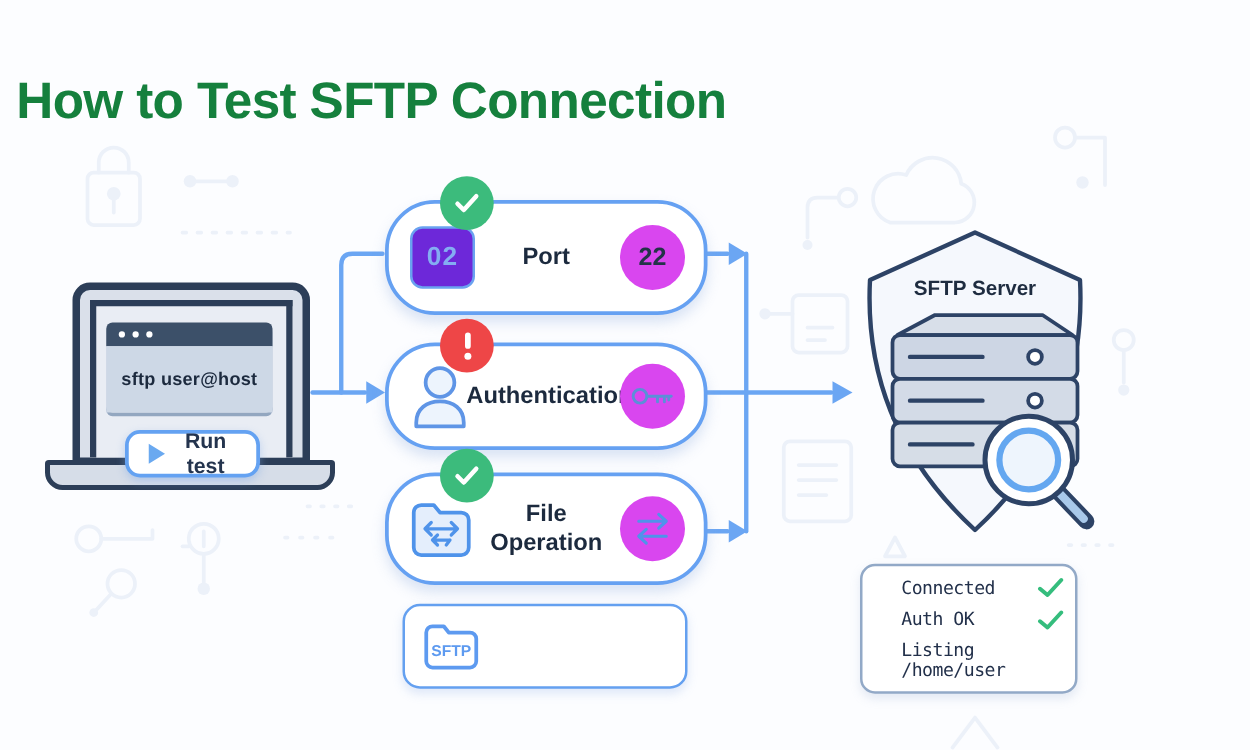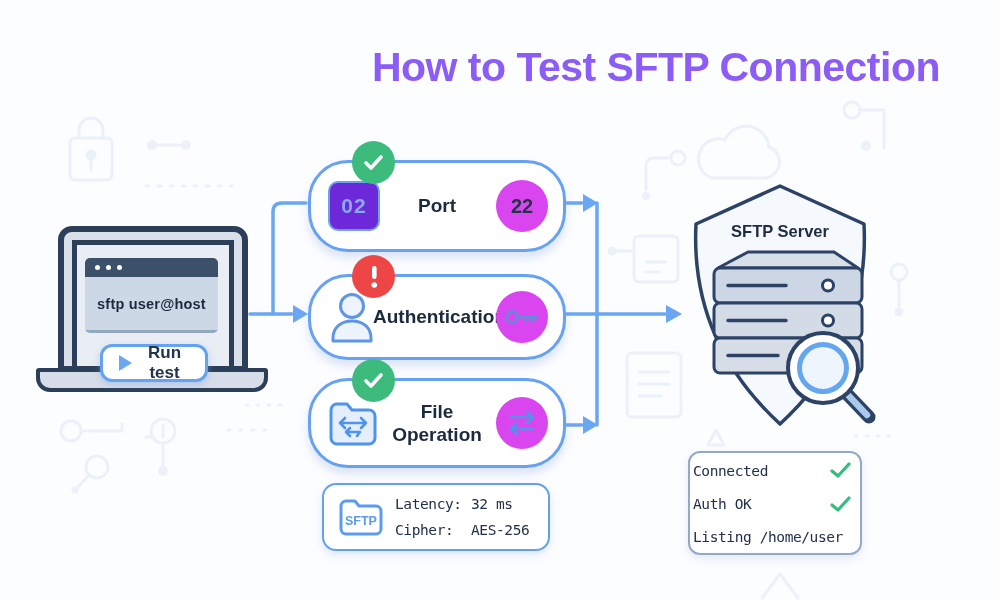--- a/index.html
+++ b/index.html
@@ -2,22 +2,22 @@
 <html><head>
 <meta charset="utf-8">
 <style>
   html,body{margin:0;padding:0;}
   body{width:1000px;height:600px;overflow:hidden;background:#fcfdff;
        font-family:"Liberation Sans",sans-serif;position:relative;}
   .canvas{position:absolute;inset:0;width:1000px;height:600px;}
   svg{display:block;}
 
   
-  .title{position:absolute;left:0;top:44px;width:940px;margin:0;text-align:right;
-         font-size:41px;font-weight:700;letter-spacing:-.5px;color:#8b5cf6;}
+  .title{position:absolute;left:0;top:44px;width:940px;margin:13px;text-align:left;
+         font-size:41px;font-weight:700;letter-spacing:-.5px;color:#15803d;}
 
   
   .bg-decor{position:absolute;left:0;top:0;z-index:0;}
   .connectors{position:absolute;left:0;top:0;z-index:1;}
 
   
   .laptop{position:absolute;left:0;top:0;z-index:2;}
   .lap-screen{position:absolute;left:58px;top:226px;width:178px;height:134px;
               background:#dae0ea;border:6px solid #2c3e58;border-radius:14px 14px 2px 2px;}
   .lap-display{position:absolute;left:8px;top:8px;right:8px;bottom:0;
@@ -74,21 +74,21 @@
 
   
   .server-svg{position:absolute;left:668px;top:176px;z-index:2;}
   .server-label{position:absolute;left:700px;top:222px;width:160px;z-index:3;text-align:center;
                 font-size:16.5px;font-weight:700;color:#1e2c40;}
 
   
   .results{position:absolute;left:688px;top:451px;width:174px;height:104px;z-index:2;
            background:#fff;border:2.5px solid #92a9c7;border-radius:12px;box-sizing:border-box;
            box-shadow:0 4px 8px rgba(160,180,210,.25);
-           padding:9px 9px 8px 3px;display:flex;flex-direction:column;justify-content:space-between;}
+           padding:9px 9px 8px 31px;display:flex;flex-direction:column;justify-content:space-between;}
   .r-row{display:flex;align-items:center;justify-content:space-between;
          font-family:"DejaVu Sans Mono","Liberation Mono",monospace;
          font-size:14.5px;letter-spacing:-.4px;color:#22304a;}
 </style>
 </head>
 <body>
 
 <div class="canvas">
 
   <svg class="bg-decor" width="1000" height="600" viewBox="0 0 1000 600">
@@ -254,28 +254,20 @@
         </g>
       </svg>
     </div>
   </div>
 
   <div class="metrics">
     <svg width="48" height="44" viewBox="0 0 48 44">
       <path d="M4 11 a5 5 0 0 1 5 -5 h9 l4 5 h17 a5 5 0 0 1 5 5 v18 a5 5 0 0 1 -5 5 H9 a5 5 0 0 1 -5 -5 Z" fill="#fff" stroke="#5d9af0" stroke-width="3" stroke-linejoin="round"></path>
       <text x="24" y="30" text-anchor="middle" style="font:700 12.5px &quot;Liberation Sans&quot;,sans-serif;fill:#5d9af0;">SFTP</text>
     </svg>
-    <div class="m-rows">
-      <div class="m-row">
-        <span class="m-key">Latency:</span><span>32 ms</span>
-      </div>
-      <div class="m-row">
-        <span class="m-key">Cipher:</span><span>AES-256</span>
-      </div>
-    </div>
   </div>
 
   <svg class="server-svg" width="224" height="268" viewBox="0 0 224 268">
     <path d="M112 10 L196 48 Q202 165 112 248 Q22 165 28 48 Z" fill="#f5f8fd" stroke="#2d4366" stroke-width="3.5" stroke-linejoin="round"></path>
     <g>
       <path d="M50 92 L80 76 H166 L190 92 Z" fill="#d8dfe9" stroke="#2d4366" stroke-width="3" stroke-linejoin="round"></path>
       <rect x="46" y="92" width="148" height="35" rx="6" fill="#cdd6e4" stroke="#2d4366" stroke-width="3"></rect>
       <rect x="46" y="127" width="148" height="35" rx="6" fill="#d3dbe7" stroke="#2d4366" stroke-width="3"></rect>
       <rect x="46" y="162" width="148" height="35" rx="6" fill="#d6dde7" stroke="#2d4366" stroke-width="3"></rect>
       <g stroke="#2d4366" stroke-width="3.5" stroke-linecap="round">

